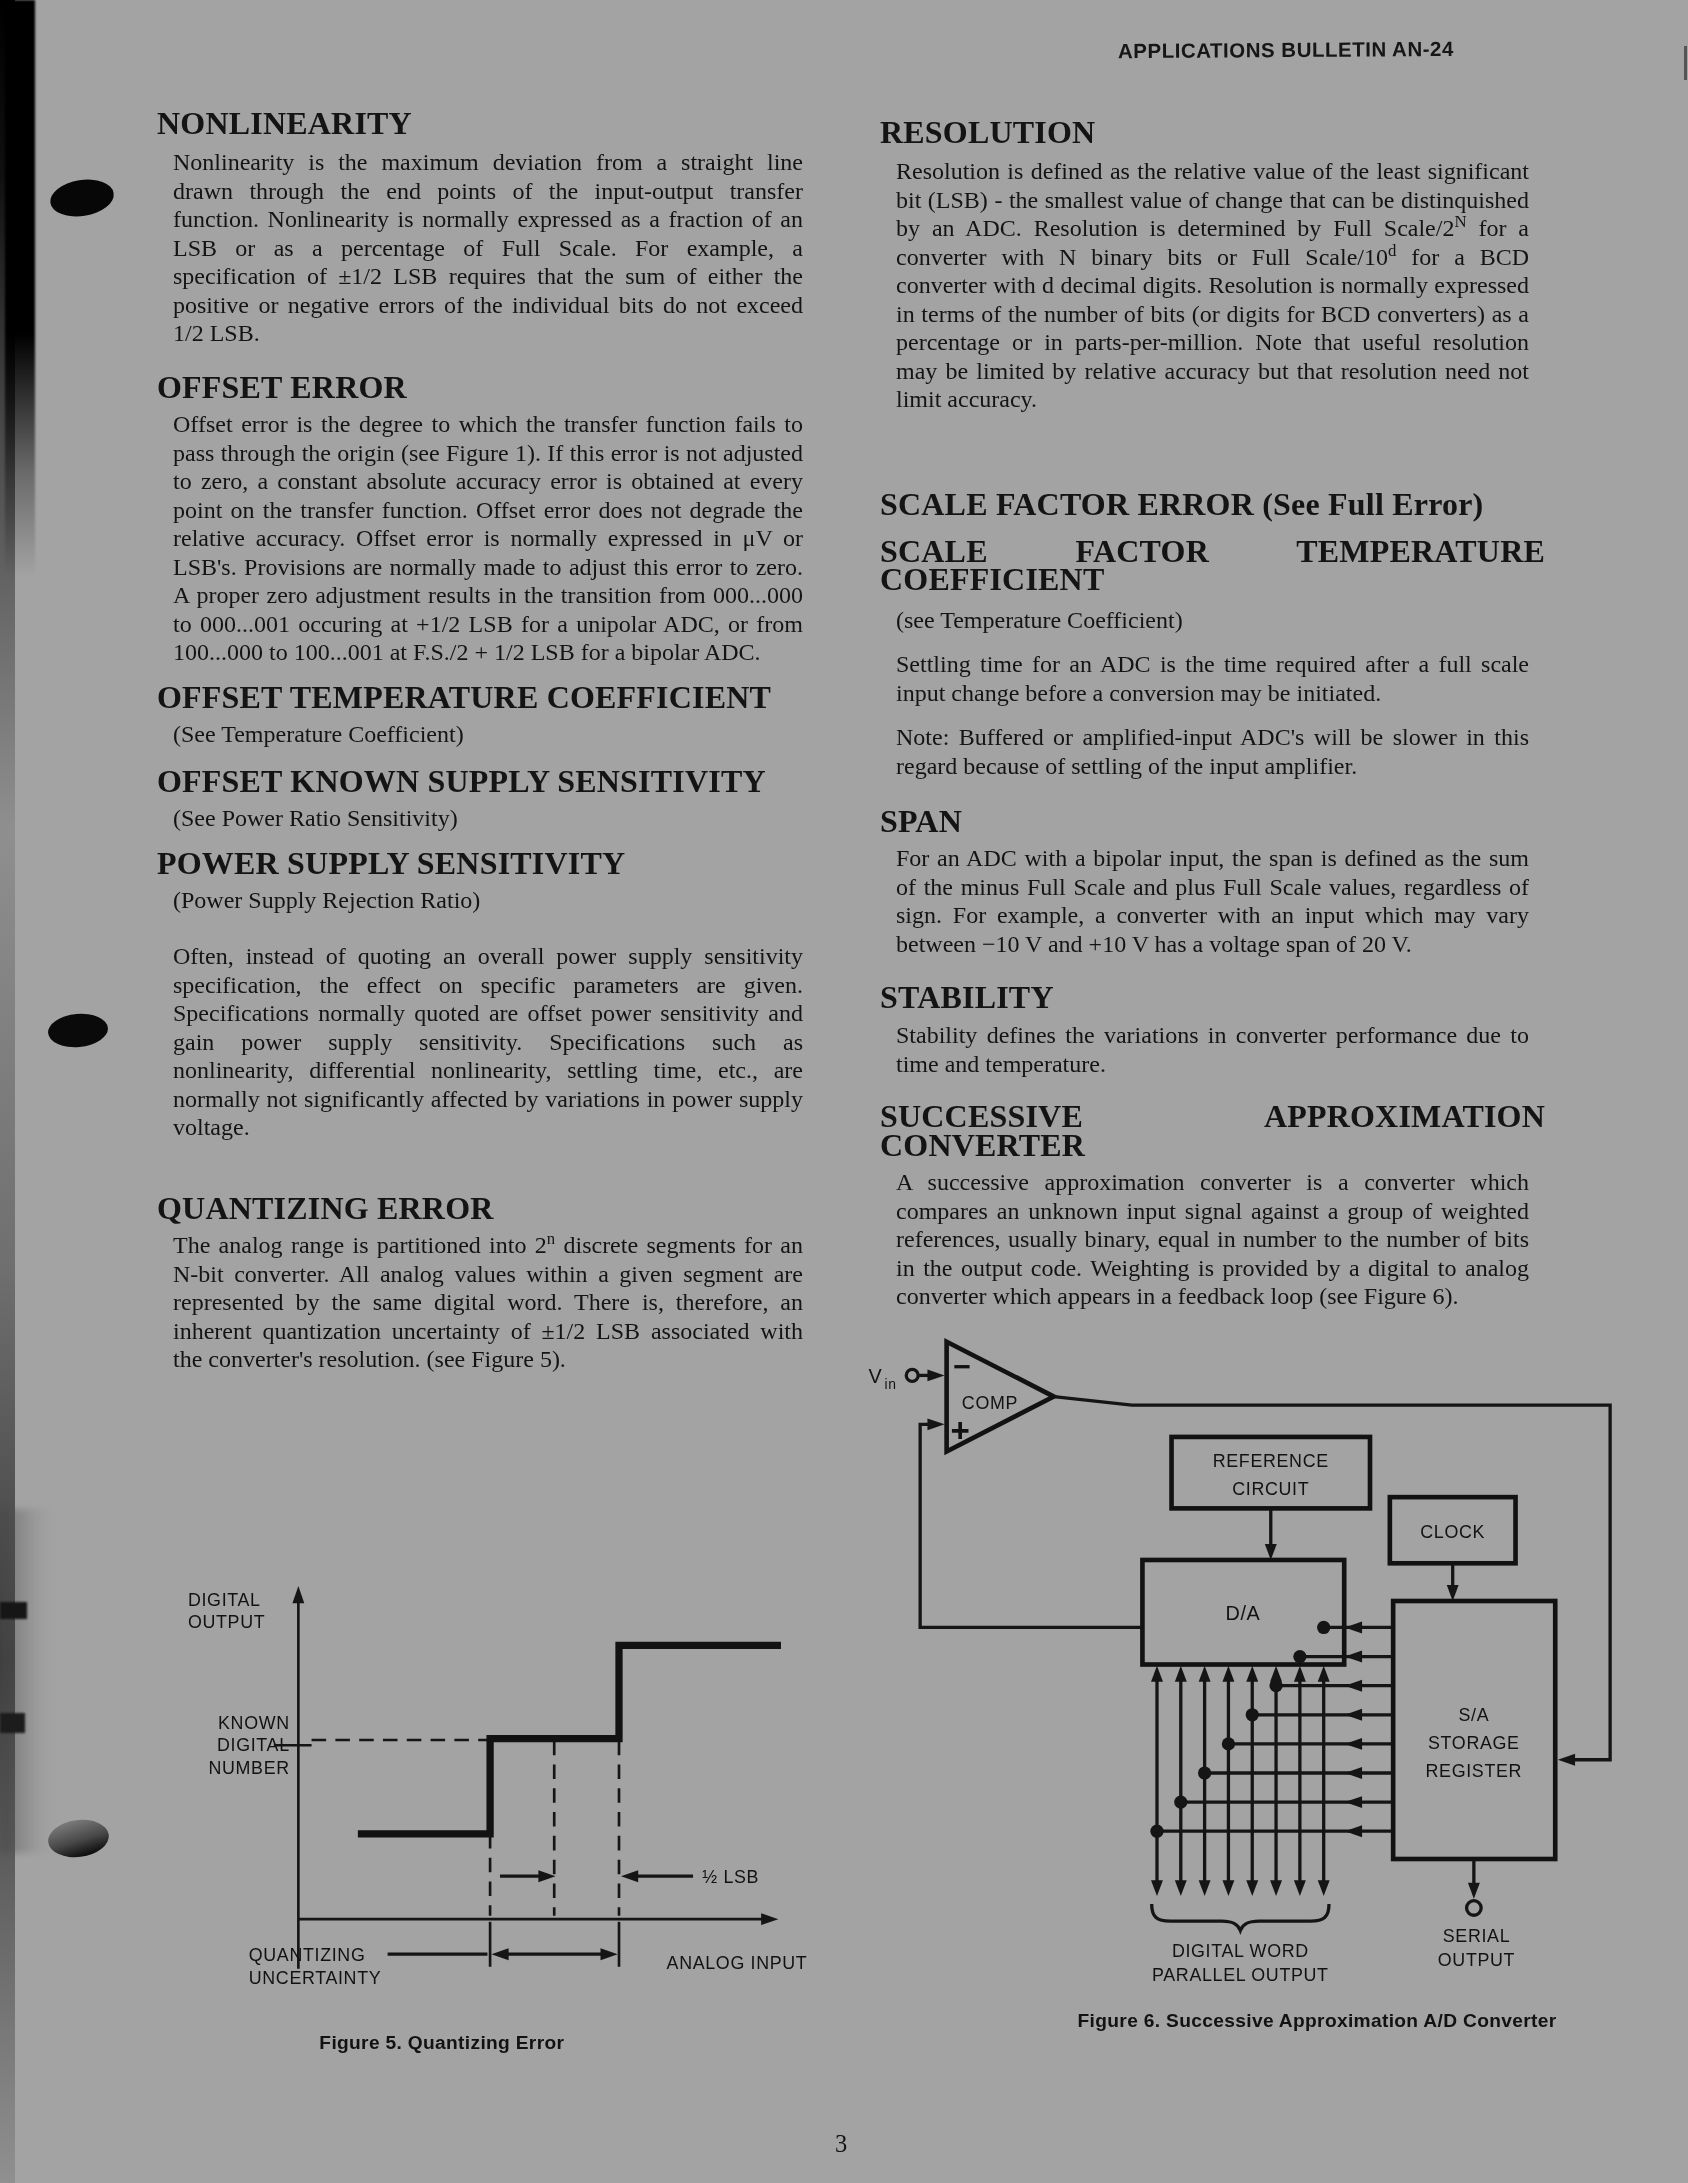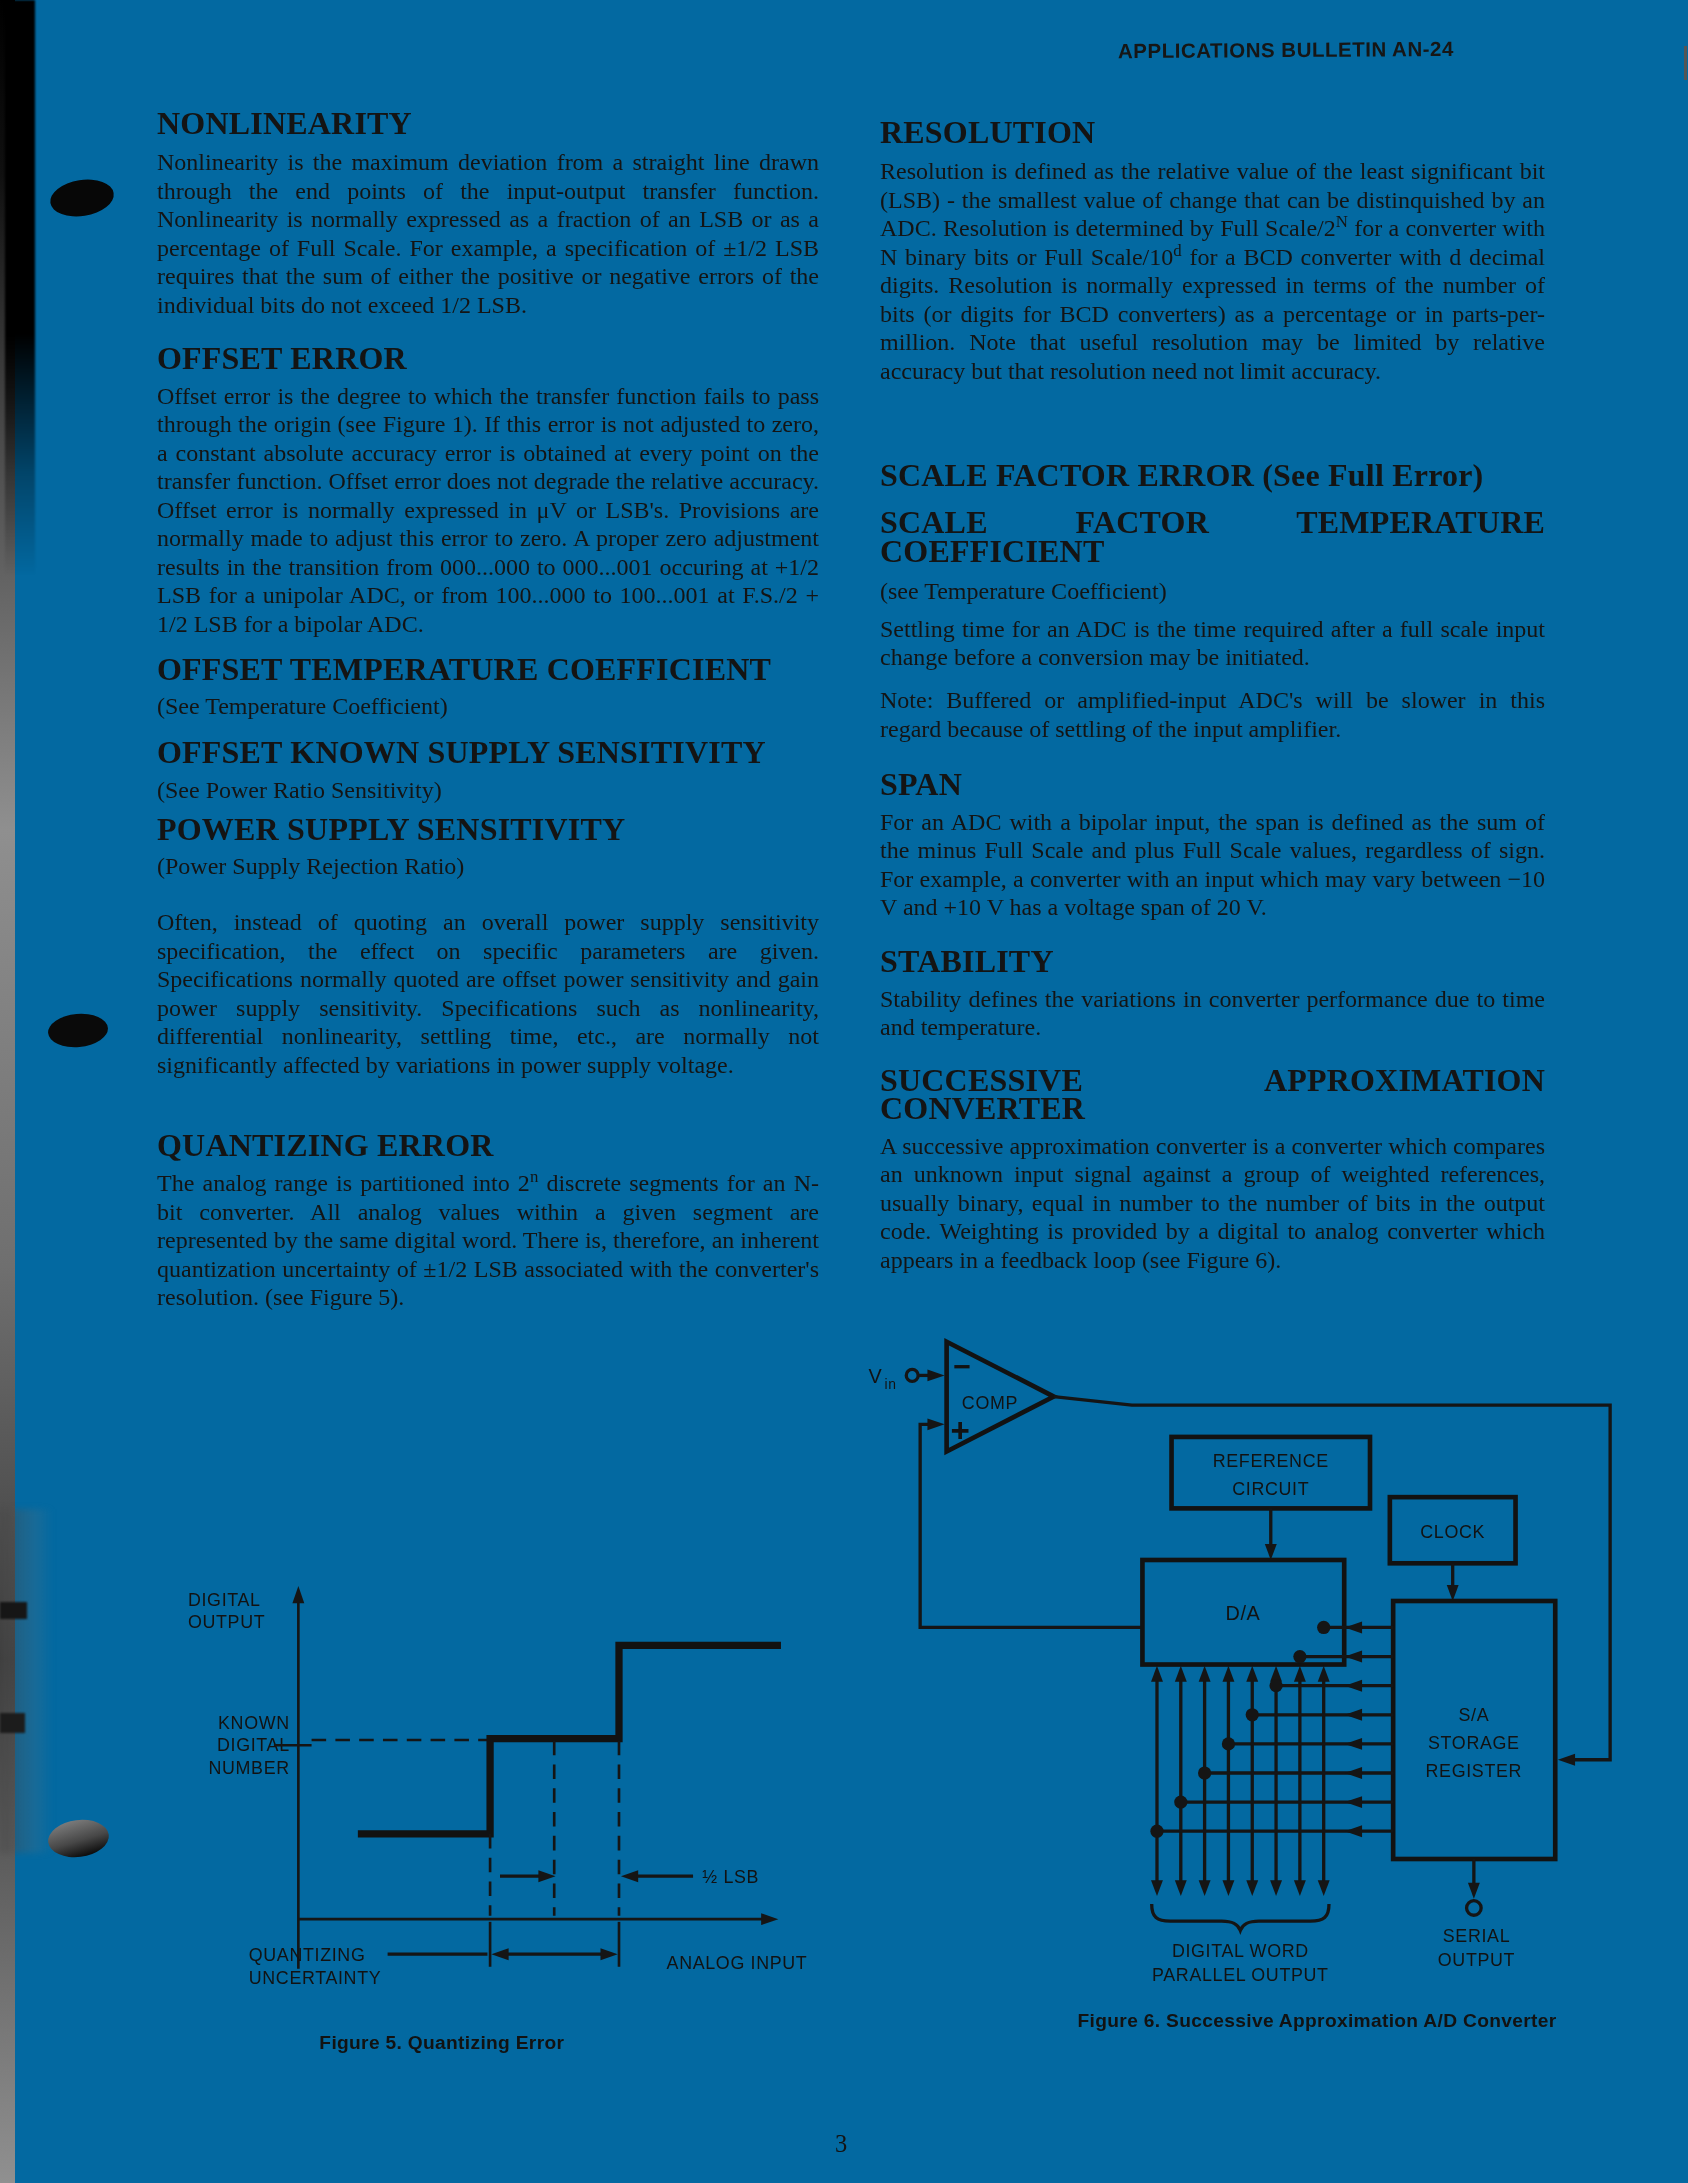--- a/index.html
+++ b/index.html
@@ -1,26 +1,26 @@
 <!DOCTYPE html>
 <html style="font-size:10.6px"><head>
 <meta charset="utf-8">
 <style>
   html,body{margin:0;padding:0;background:#e8e8e8;}
-  .page{position:relative;width:1688px;height:2183px;background:#0369a1;overflow:hidden;
+  .page{position:relative;width:1688px;height:2183px;background:#a3a3a3;overflow:hidden;
         font-family:"Liberation Serif", serif;color:#141414;}
   
   .hdr{position:absolute;left:1118px;top:38px;font-family:"Liberation Sans",sans-serif;
        font-size:20.5px;font-weight:700;letter-spacing:0.5px;color:#161616;transform:rotate(-0.4deg);}
   
   .col{position:absolute;font-size:24px;line-height:28.5px;text-align:justify;}
   .col-left{left:157px;top:109px;width:662px;}
   .col-right{left:880px;top:118px;width:665px;}
   .col h2{font-size:32px;line-height:28.5px;font-weight:700;margin:0;letter-spacing:0.2px;}
-  .col p{margin:0;}
+  .col p{margin:16px;}
   sup{font-size:70%;vertical-align:super;line-height:0;} .mt13{margin-top:8.6px!important;} .mt14{margin-top:9.3px!important;}
   .mt16{margin-top:10.6px!important;} .mt18{margin-top:12px!important;}
   .mt22{margin-top:14.6px!important;} .mt25{margin-top:16.5px!important;} .mt27{margin-top:18px!important;}
   .mt28{margin-top:18.5px!important;} .mt32{margin-top:21px!important;} .mt36{margin-top:24px!important;}
   .mt38{margin-top:25px!important;} .mt40{margin-top:26.5px!important;} .mt42{margin-top:28px!important;}
   .mt78{margin-top:52px!important;} .mt115{margin-top:76px!important;}
   
   .fig{position:absolute;}
   .fig5{left:169px;top:1582px;}
   .fig6{left:854px;top:1336px;}

